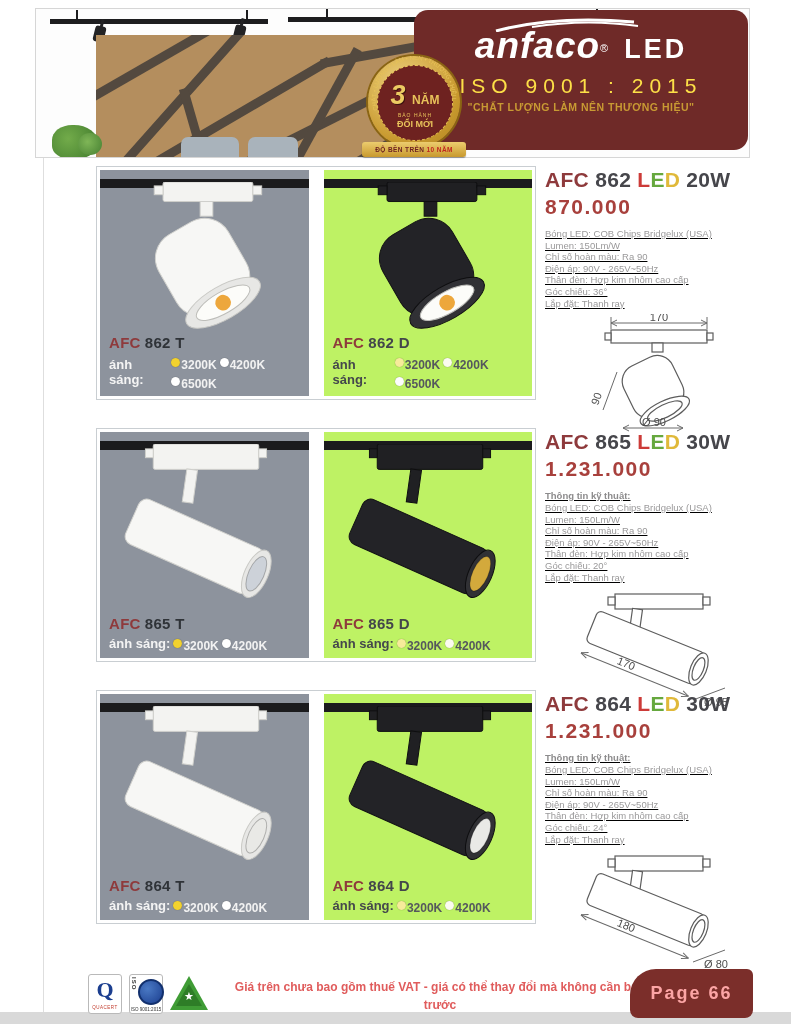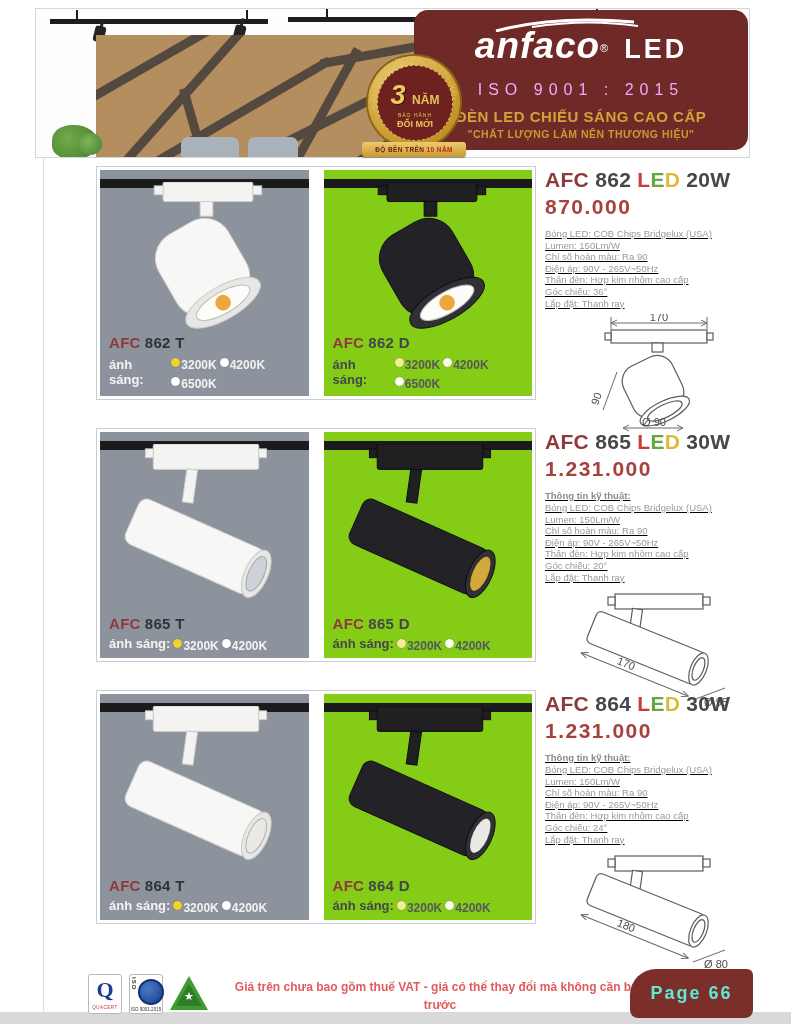--- a/index.html
+++ b/index.html
@@ -16,21 +16,21 @@
   .plant{position:absolute;left:16px;top:116px;width:46px;height:34px;border-radius:50% 60% 55% 45%;background:radial-gradient(circle at 35% 40%,#72ab4a,#3f7a2c);}
   .plant:after{content:"";position:absolute;left:26px;top:8px;width:24px;height:22px;border-radius:50%;background:radial-gradient(circle at 40% 40%,#7fb657,#457f31);}
   .chair{position:absolute;top:128px;height:20px;background:#a9b3bb;border-radius:7px 7px 0 0;}
 
   #banner{position:absolute;left:414px;top:10px;width:334px;height:140px;background:#6f2a28;border-radius:14px;text-align:center;color:#fff;z-index:2;}
   .logo-row{margin-top:16px;line-height:40px;white-space:nowrap;}
   .logo-main{font-size:37px;font-weight:bold;font-style:italic;letter-spacing:1px;}
   .logo-reg{font-size:11px;vertical-align:super;}
   .logo-led{font-size:27px;font-weight:bold;letter-spacing:3px;margin-left:16px;}
   .logo-swoosh{position:absolute;left:78px;top:8px;}
-  .iso-line{font-size:16px;letter-spacing:6px;margin-top:8px;color:#f0abfc;}
+  .iso-line{font-size:21px;letter-spacing:6px;margin-top:1px;color:#fde047;}
   .tagline{font-size:15px;font-weight:bold;color:#d2a13a;margin-top:9px;letter-spacing:.5px;}
   .slogan{font-size:10.5px;font-weight:bold;color:#c89a33;margin-top:3px;letter-spacing:.5px;}
 
   #badge{position:absolute;left:360px;top:56px;width:120px;height:108px;z-index:3;}
   .badge-outer{position:absolute;left:8px;top:0;width:92px;height:92px;border-radius:50%;
     background:radial-gradient(circle at 38% 32%,#f0d584,#c8992e 65%,#a97f1d);
     box-shadow:0 0 0 2px #8a6513;}
   .badge-inner{position:absolute;left:17px;top:9px;width:74px;height:74px;border-radius:50%;background:#6e2220;border:1px dashed #e7c258;text-align:center;color:#e8c25a;}
   .badge-num-row{margin-top:17px;line-height:24px;white-space:nowrap;}
   .badge-num{font-size:27px;font-weight:bold;font-style:italic;color:#eccb62;text-shadow:1px 1px 0 #3c1110;}
@@ -43,21 +43,21 @@
 
   
   .product-section{position:absolute;left:96px;width:694px;height:244px;}
   #products-host > .product-section:nth-child(1){top:166px;}
   #products-host > .product-section:nth-child(2){top:428px;}
   #products-host > .product-section:nth-child(3){top:690px;}
 
   .frame{position:absolute;left:0;top:0;width:432px;height:226px;border:1px solid #c9ced2;background:#fff;padding:3px;display:flex;gap:15px;}
   .panel{position:relative;flex:1;overflow:hidden;}
   .panel-dark{background:#8d939d;}
-  .panel-light{background:#84cc16;}
+  .panel-light{background:#bef264;}
   .track-seg{position:absolute;top:9px;left:-6px;right:-6px;height:9px;background:#1b1b1d;}
   .lamp{position:absolute;left:6px;top:12px;width:200px;height:168px;}
 
   .v-label{position:absolute;left:9px;bottom:5px;z-index:4;}
   .v-code{font-size:15px;font-weight:bold;letter-spacing:.3px;}
   .v-code .pfx{color:#8e3a3c;margin-right:4px;}
   .panel-dark .v-code .rest{color:#2f3338;}
   .panel-light .v-code .rest{color:#43464b;}
   .v-light{display:flex;align-items:center;margin-top:2px;font-weight:bold;}
   .light-label{font-size:13px;}
@@ -101,21 +101,21 @@
   .cert-box{position:absolute;inset:0;background:#fff;border:1px solid #b9b9b9;border-radius:3px;text-align:center;}
   .q-glyph{font-size:22px;font-weight:bold;color:#1b3e8f;line-height:30px;font-family:"Liberation Serif",serif;}
   .q-sub{font-size:4.5px;color:#c0392b;letter-spacing:.5px;}
   .iso-vert{position:absolute;left:2px;top:3px;font-size:6px;font-weight:bold;color:#333;writing-mode:vertical-rl;letter-spacing:1px;}
   .iso-globe{position:absolute;left:9px;top:5px;width:22px;height:22px;border-radius:50%;background:radial-gradient(circle at 35% 35%,#4a79c4,#1b3e8f);border:2px solid #12306d;}
   .iso-sub{position:absolute;left:0;right:0;bottom:2px;font-size:4.5px;color:#333;text-align:center;}
   .tri{position:absolute;left:0;top:2px;width:38px;height:34px;background:#3f9c35;clip-path:polygon(50% 0,100% 100%,0 100%);}
   .tri-inner{position:absolute;left:6px;top:10px;width:26px;height:22px;background:#2e7d27;clip-path:polygon(50% 0,100% 100%,0 100%);}
   .tri-star{position:absolute;left:0;right:0;top:16px;text-align:center;font-size:11px;color:#fff;}
   #notes{position:absolute;left:225px;top:978px;width:430px;text-align:center;color:#e05c5c;font-size:12px;font-weight:bold;line-height:18px;}
-  #page-box{position:absolute;left:630px;top:969px;width:123px;height:49px;background:#7b2e2a;border-radius:26px 6px 8px 8px;color:#5eead4;display:flex;align-items:center;justify-content:center;font-size:18px;font-weight:bold;letter-spacing:2px;}
+  #page-box{position:absolute;left:630px;top:969px;width:123px;height:49px;background:#7b2e2a;border-radius:26px 6px 8px 8px;color:#fca5a5;display:flex;align-items:center;justify-content:center;font-size:18px;font-weight:bold;letter-spacing:2px;}
 </style>
 </head>
 <body>
 
 <div id="page">
 
   <div id="photo">
     <div class="ceil-track" style="left:14px;top:10px;width:218px;"></div>
     <div class="ceil-track" style="left:252px;top:8px;width:400px;"></div>
     <div class="hanger" style="left:40px;top:1px;"></div>
@@ -147,21 +147,20 @@
 
   <div id="banner">
     <svg class="logo-swoosh" width="150" height="14" viewBox="0 0 150 14">
       <path d="M4,13 C45,2 95,0 142,4" stroke="#ffffff" stroke-width="3" fill="none"></path>
       <path d="M40,9 C78,3 112,3 146,8" stroke="#ffffff" stroke-width="2" fill="none"></path>
     </svg>
     <div class="logo-row">
       <span class="logo-main">anfaco</span><span class="logo-reg">®</span><span class="logo-led">LED</span>
     </div>
     <div class="iso-line">ISO 9001 : 2015</div>
-    <div class="tagline">ĐÈN LED CHIẾU SÁNG CAO CẤP</div>
     <div class="slogan">"CHẤT LƯỢNG LÀM NÊN THƯƠNG HIỆU"</div>
   </div>
 
   <div id="badge">
     <div class="badge-outer"></div>
     <div class="badge-inner">
       <div class="badge-num-row">
         <span class="badge-num">3</span>
         <span class="badge-nam">NĂM</span>
       </div>

